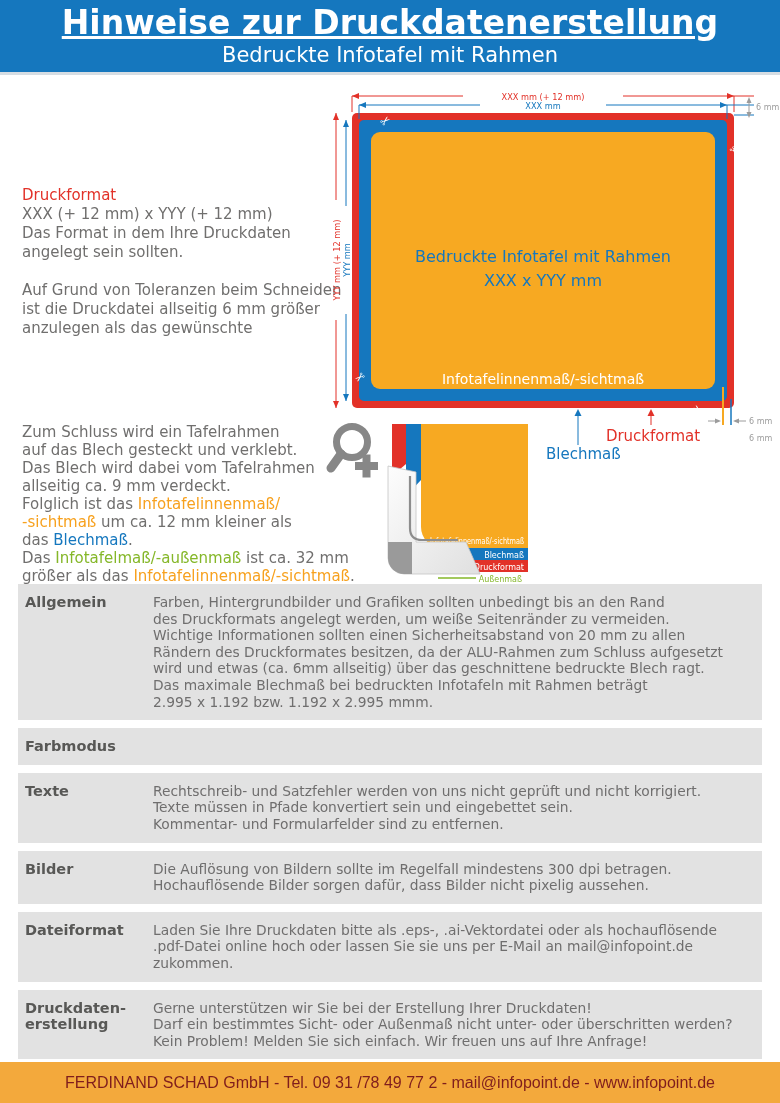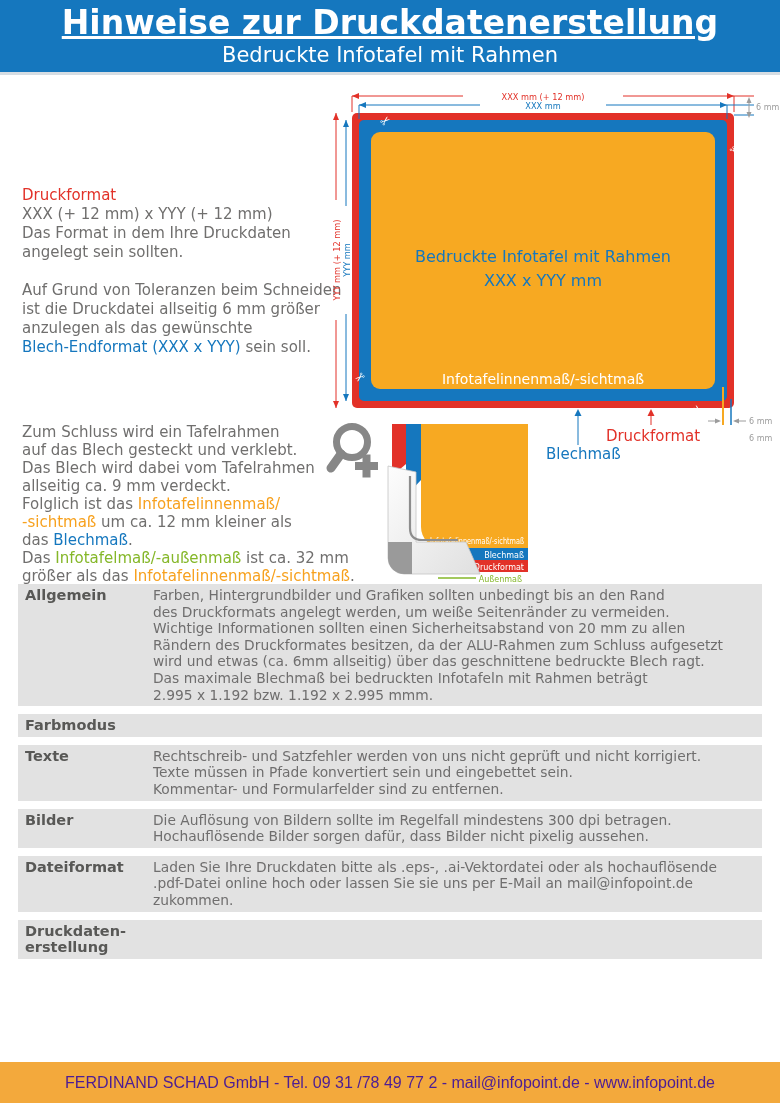--- a/index.html
+++ b/index.html
@@ -30,27 +30,27 @@
   svg .panel-t{font-size:16px;fill:#1577be;}
   svg .inner-t{font-size:14px;fill:#ffffff;}
   svg .ptr-r{font-size:15px;fill:#e23128;}
   svg .ptr-b{font-size:15px;fill:#1577be;}
   svg .sc{font-size:12px;fill:#ffffff;}
   svg .ct{font-size:8px;fill:#ffffff;}
   svg .ctg{font-size:8px;fill:#85b729;}
   
   .sections{position:absolute;left:18px;top:584px;width:744px;
             display:flex;flex-direction:column;gap:8px;}
-  .section{background:#e2e2e2;display:flex;padding:3px 0;}
+  .section{background:#e2e2e2;display:flex;padding:10px 0;}
   .sec-label{flex:none;width:128px;padding-left:7px;font-weight:bold;color:#585856;
              font-size:14.5px;line-height:16.6px;white-space:pre-line;}
   .sec-body{flex:1;color:#6f6e6e;font-size:13.8px;line-height:16.6px;white-space:pre;}
   
   .footer{position:absolute;left:0;top:1062px;width:780px;height:41px;background:#f3a93c;
-          color:#4c1d95;font-family:"Liberation Sans",sans-serif;font-size:16px;
+          color:#7f1d1d;font-family:"Liberation Sans",sans-serif;font-size:16px;
           display:flex;align-items:center;justify-content:center;}
 </style>
 </head>
 <body>
 
 <div class="page">
 
   <div class="header">
     <div class="title">Hinweise zur Druckdatenerstellung</div>
     <div class="subtitle">Bedruckte Infotafel mit Rahmen</div>
@@ -58,21 +58,20 @@
 
   <div class="intro">
     <div class="red-t">Druckformat</div>
     <div class="pre">XXX (+ 12 mm) x YYY (+ 12 mm)
 Das Format in dem Ihre Druckdaten
 angelegt sein sollten.
 
 Auf Grund von Toleranzen beim Schneiden
 ist die Druckdatei allseitig 6 mm größer
 anzulegen als das gewünschte</div>
-    <div><span class="blue-t">Blech-Endformat (XXX x YYY)</span><span> sein soll.</span></div>
   </div>
 
   <div class="note"><span>Zum Schluss wird ein Tafelrahmen
 auf das Blech gesteckt und verklebt.
 Das Blech wird dabei vom Tafelrahmen
 allseitig ca. 9 mm verdeckt.
 Folglich ist das </span><span class="orange-t">Infotafelinnenmaß/
 -sichtmaß</span><span> um ca. 12 mm kleiner als
 das </span><span class="blue-t">Blechmaß</span><span>.
 Das </span><span class="green-t">Infotafelmaß/-außenmaß</span><span> ist ca. 32 mm
@@ -211,20 +210,23 @@
     </div>
     <div class="section">
       <div class="sec-label">Dateiformat</div>
       <div class="sec-body">Laden Sie Ihre Druckdaten bitte als .eps-, .ai-Vektordatei oder als hochauflösende
 .pdf-Datei online hoch oder lassen Sie sie uns per E-Mail an mail@infopoint.de
 zukommen.</div>
     </div>
     <div class="section">
       <div class="sec-label">Druckdaten-
 erstellung</div>
+      <div class="sec-body">Gerne unterstützen wir Sie bei der Erstellung Ihrer Druckdaten!
+Darf ein bestimmtes Sicht- oder Außenmaß nicht unter- oder überschritten werden?
+Kein Problem! Melden Sie sich einfach. Wir freuen uns auf Ihre Anfrage!</div>
     </div>
   </div>
 
   <div class="footer">
     <span>FERDINAND SCHAD GmbH - Tel. 09 31 /78 49 77 2 - mail@infopoint.de - www.infopoint.de</span>
   </div>
 
 </div>
 
 </body></html>

